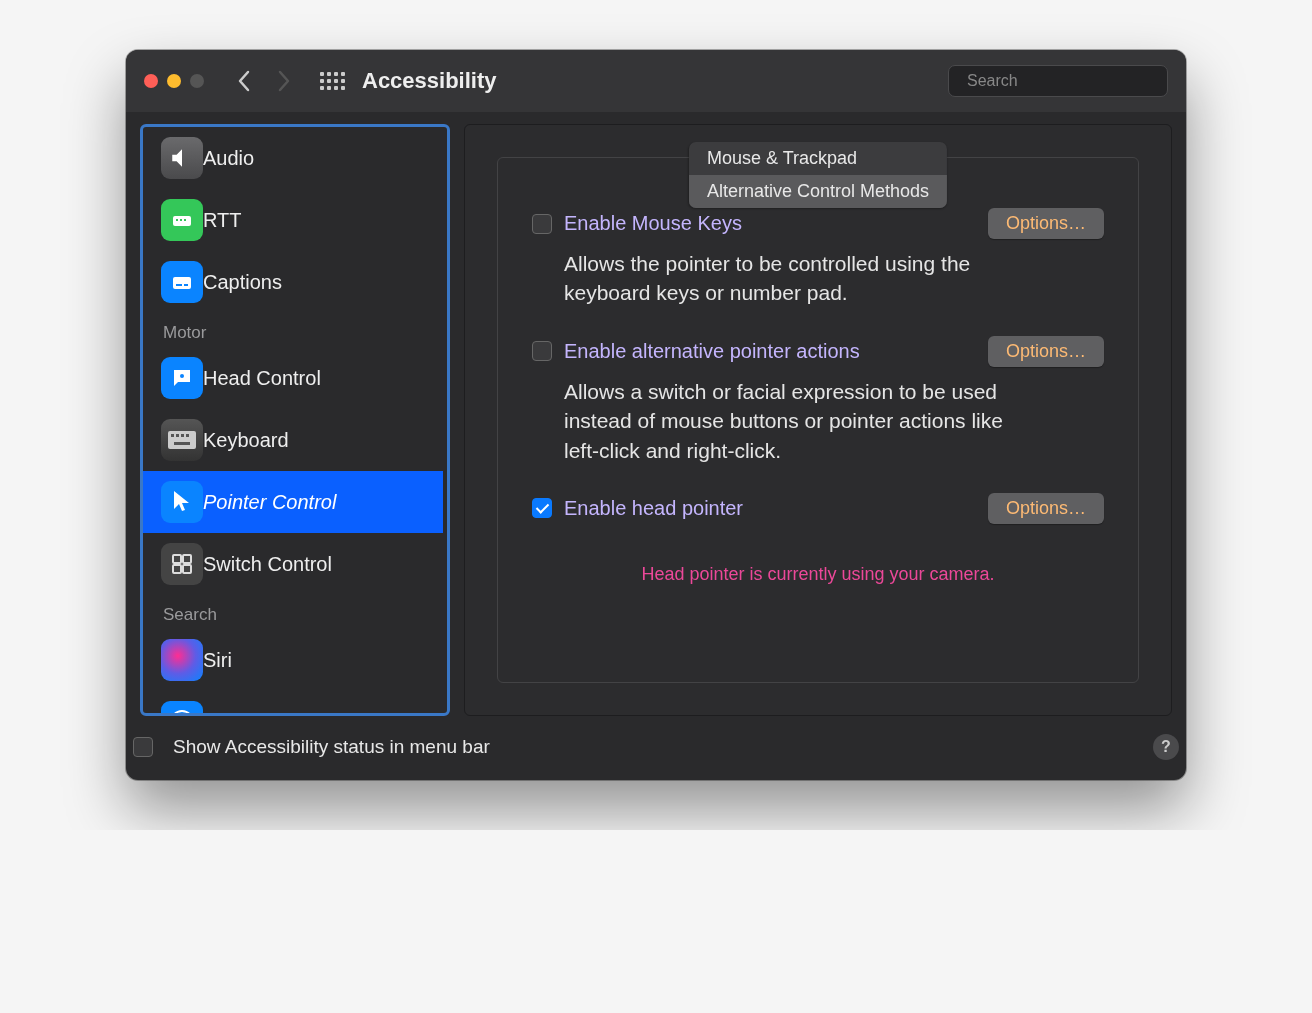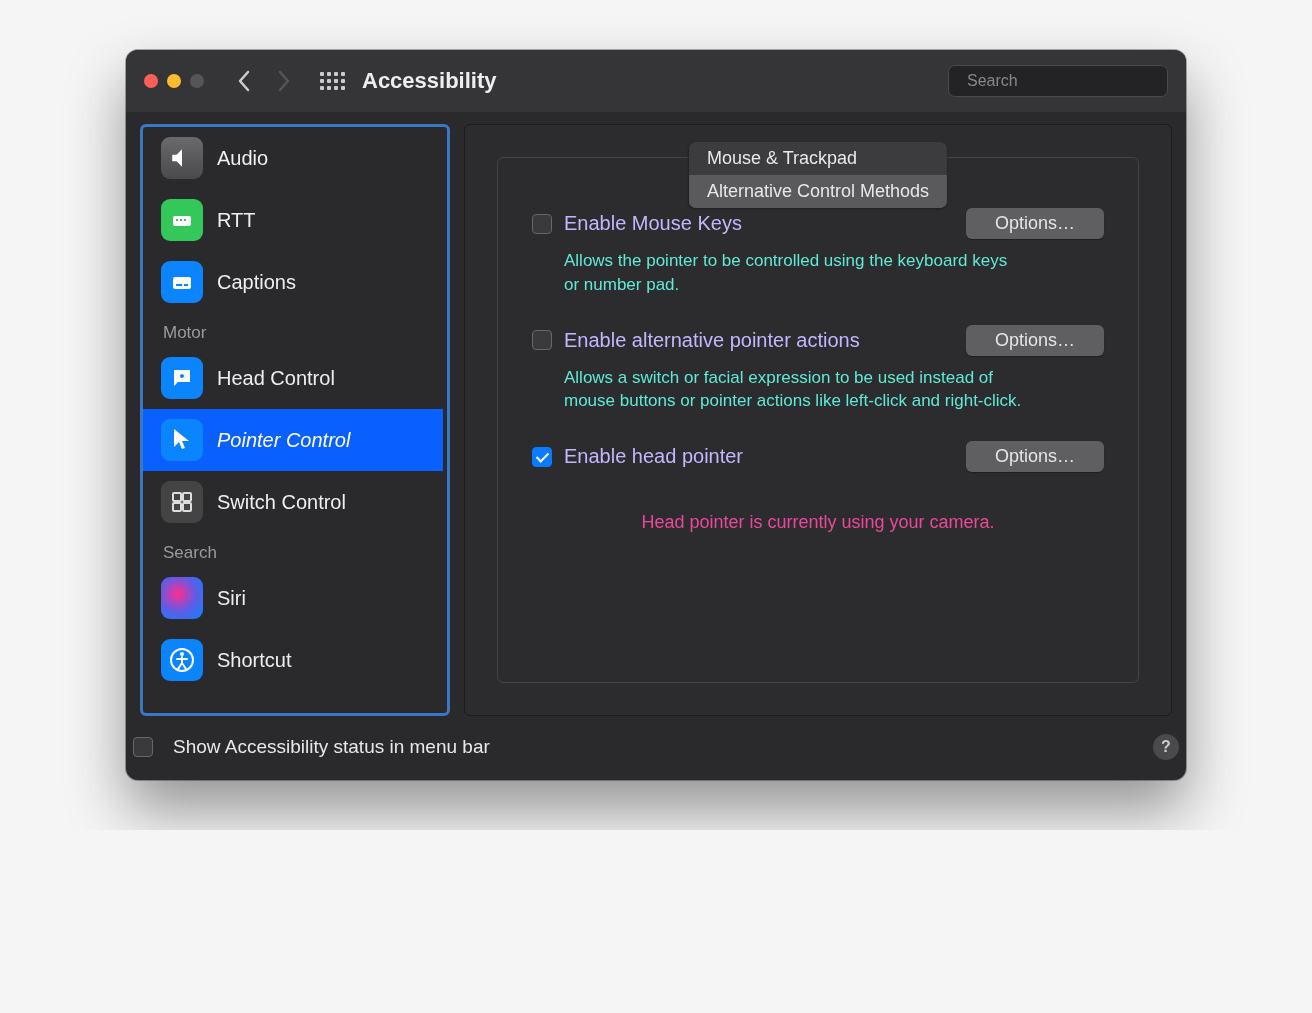--- a/index.html
+++ b/index.html
@@ -64,21 +64,21 @@
   background: #2a2a2c;
   position: relative;
   overflow: hidden;
 }
 .sidebar { position: absolute; inset: 0; overflow-y: auto; padding-right: 4px; }
 .sidebar::-webkit-scrollbar { width: 14px; }
 .sidebar::-webkit-scrollbar-track { background: transparent; }
 .sidebar::-webkit-scrollbar-thumb { background: #5a5a5c; border-radius: 7px; border: 3px solid #2a2a2c; }
 .cat-header { color: #9a9a9c; font-size: 17px; font-weight: 500; padding: 10px 20px 4px; }
 .item {
-  display: flex; align-items: center; gap: 14px;
+  display: flex; align-items: center; 
   padding: 10px 18px; cursor: pointer;
 }
 .item.selected { background: #0a60ff; color: #fff; font-style: italic; }
 .item .icon {
   width: 42px; height: 42px; border-radius: 9px;
   display: flex; align-items: center; justify-content: center;
   font-size: 22px; color: #fff; flex-shrink: 0;
 }
 .item .label { font-size: 20px; color: #eee; }
 .item.selected .label { color: #fff; }
@@ -127,27 +127,27 @@
   display: flex; align-items: center; justify-content: center;
   cursor: pointer;
 }
 .checkbox.checked { background: #0a7aff; border-color: #0a7aff; }
 .checkbox.checked::after {
   content: ""; width: 5px; height: 10px; border: solid #fff;
   border-width: 0 2.5px 2.5px 0; transform: rotate(45deg); margin-top: -2px;
 }
 .opt-label { font-size: 20px; color: #c4b5fd; flex: 1; }
 .btn {
-  background: #5f5f61; color: #e5e5e5; border: none; border-radius: 6px;
-  font-size: 18px; padding: 5px 29px; cursor: pointer;
+  background: #5f5f61; color: #fdba74; border: none; border-radius: 6px;
+  font-size: 18px; padding: 5px 18px; cursor: pointer;
   box-shadow: 0 1px 1px rgba(0,0,0,.3);
   margin-left: 24px;
 }
 .opt-desc {
-  color: #5eead4; font-size: 17px; line-height: 1.4;
+  color: #e5e5e5; font-size: 21px; line-height: 1.4;
   margin: 10px 15px 0 32px; max-width: 460px;
 }
 .status-text { text-align: center; color: #ec4899; font-size: 18px; margin-top: 40px; }
 .footer {
   display: flex; align-items: center; padding: 18px 7px 20px;
   gap: 20px;
 }
 .footer .spacer { flex: 1; }
 .help-btn {
   width: 26px; height: 26px; border-radius: 50%; background: #4a4a4c;
@@ -243,20 +243,33 @@
         <div class="item">
           <div class="icon ic-voice">
             <svg width="24" height="24" viewBox="0 0 24 24" fill="#fff">
                 <path d="M4 4h16v12H8l-4 4V4z"></path>
                 <circle cx="12" cy="10" r="2" fill="#0a84ff"></circle>
               </svg>
           </div>
           <span class="label">Head Control</span>
         </div>
 
+        <div class="item">
+          <div class="icon ic-keyboard">
+            <svg width="28" height="18" viewBox="0 0 28 18" fill="#ddd">
+                <rect x="0" y="0" width="28" height="18" rx="2" fill="#ccc"></rect>
+                <rect x="3" y="3" width="3" height="3" fill="#555"></rect>
+                <rect x="8" y="3" width="3" height="3" fill="#555"></rect>
+                <rect x="13" y="3" width="3" height="3" fill="#555"></rect>
+                <rect x="18" y="3" width="3" height="3" fill="#555"></rect>
+                <rect x="6" y="11" width="16" height="3" fill="#555"></rect>
+              </svg>
+          </div>
+          <span class="label">Keyboard</span>
+        </div>
 
         <div class="item selected">
           <div class="icon ic-pointer">
             <svg width="22" height="26" viewBox="0 0 22 26" fill="#fff">
                 <path d="M3 2 L3 20 L8 15 L11 22 L14 21 L11 14 L18 14 Z"></path>
               </svg>
           </div>
           <span class="label">Pointer Control</span>
         </div>
 

